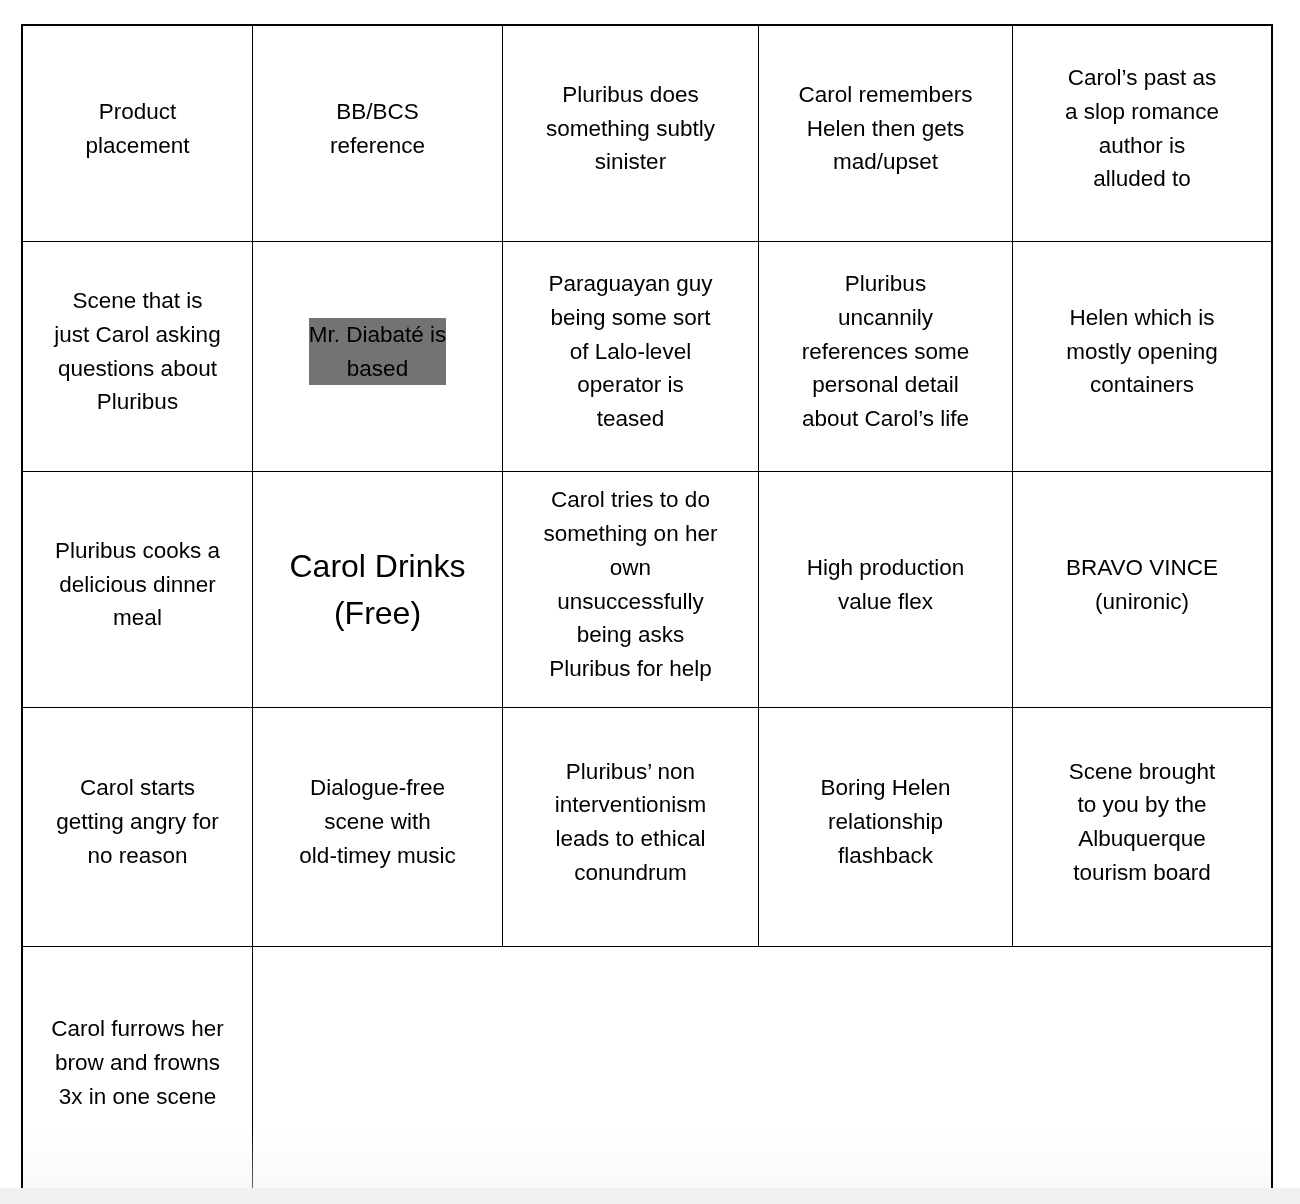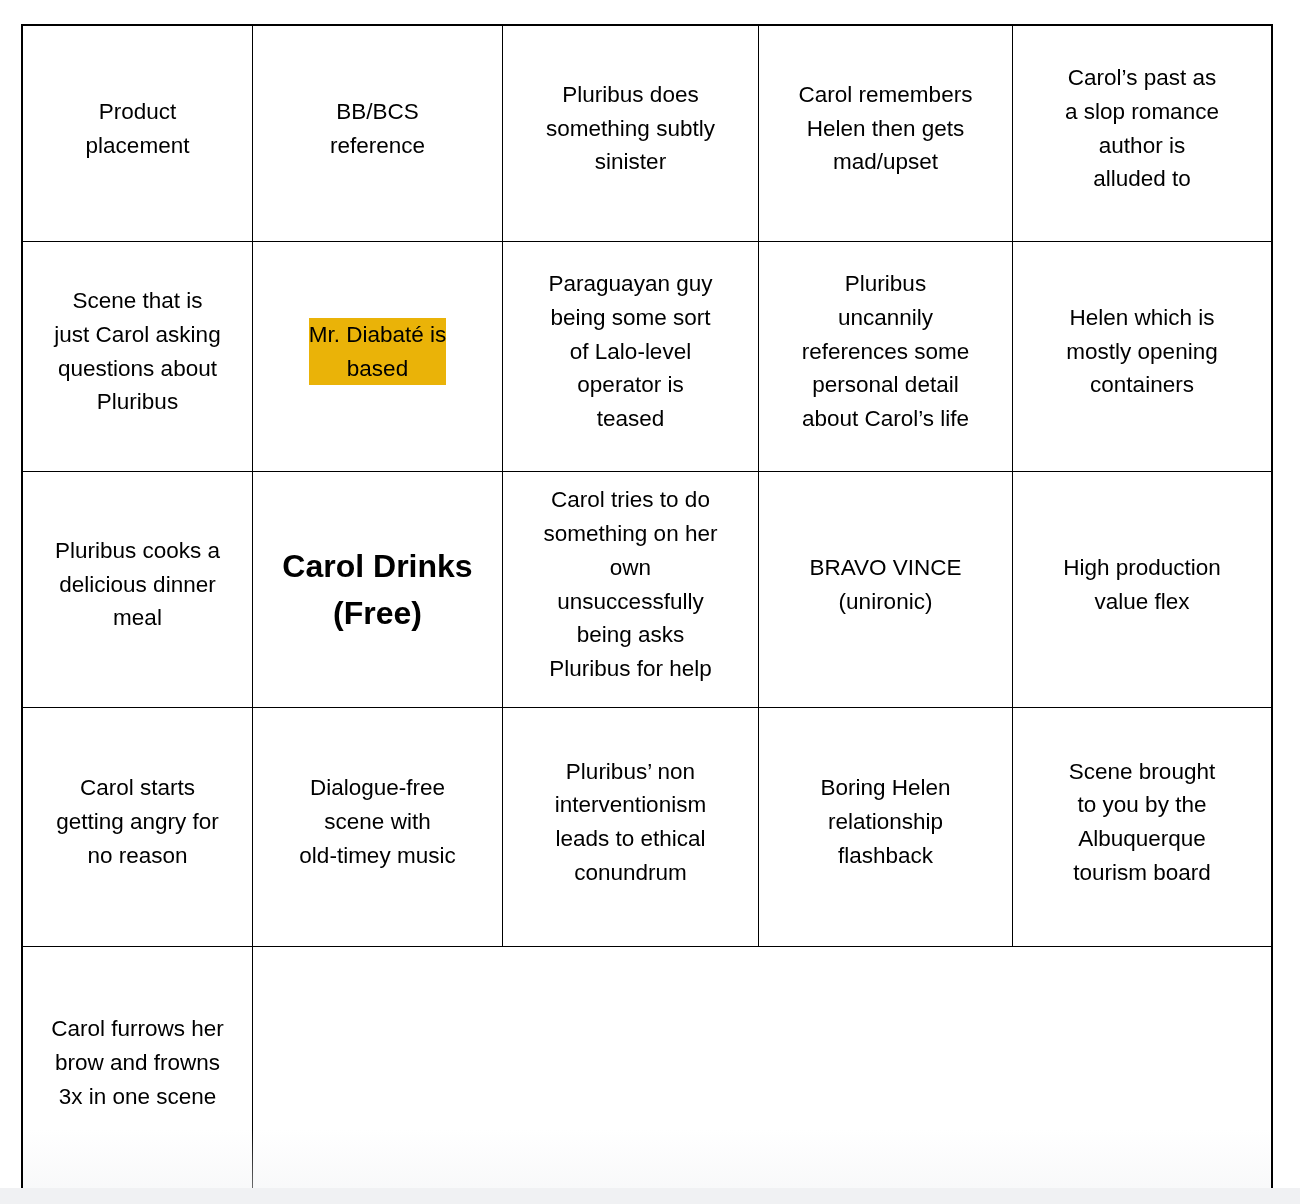--- a/index.html
+++ b/index.html
@@ -47,23 +47,22 @@
     font-size: 22.5px;
     line-height: 1.5;
   }
   .cell:nth-child(5n) { border-right: none; }
   .cell:nth-child(n+21) { border-bottom: none; }
   .cell .txt { white-space: pre-line; }
   .cell.free {
     font-size: 32px;
     line-height: 1.45;
     padding-bottom: 6px;
-    font-weight: bold;
   }
-  .cell .txt.hl { background: #eab308; }
+  .cell .txt.hl { background: #737373; }
   
   .bingo-card::after {
     content: "";
     position: absolute;
     left: 0; right: 0; bottom: 0;
     height: 60px;
     background: linear-gradient(to bottom, rgba(240,241,243,0) 0%, rgba(240,241,243,0.45) 100%);
     pointer-events: none;
   }
   .bingo-card { position: absolute; }
@@ -141,27 +140,27 @@
       </div>
     <div class="cell">
         <span class="txt">Carol tries to do
 something on her
 own
 unsuccessfully
 being asks
 Pluribus for help</span>
       </div>
     <div class="cell">
-        <span class="txt">BRAVO VINCE
-(unironic)</span>
+        <span class="txt">High production
+value flex</span>
       </div>
 
     <div class="cell">
-        <span class="txt">High production
-value flex</span>
+        <span class="txt">BRAVO VINCE
+(unironic)</span>
       </div>
     <div class="cell">
         <span class="txt">Carol starts
 getting angry for
 no reason</span>
       </div>
     <div class="cell">
         <span class="txt">Dialogue-free
 scene with
 old-timey music</span>

